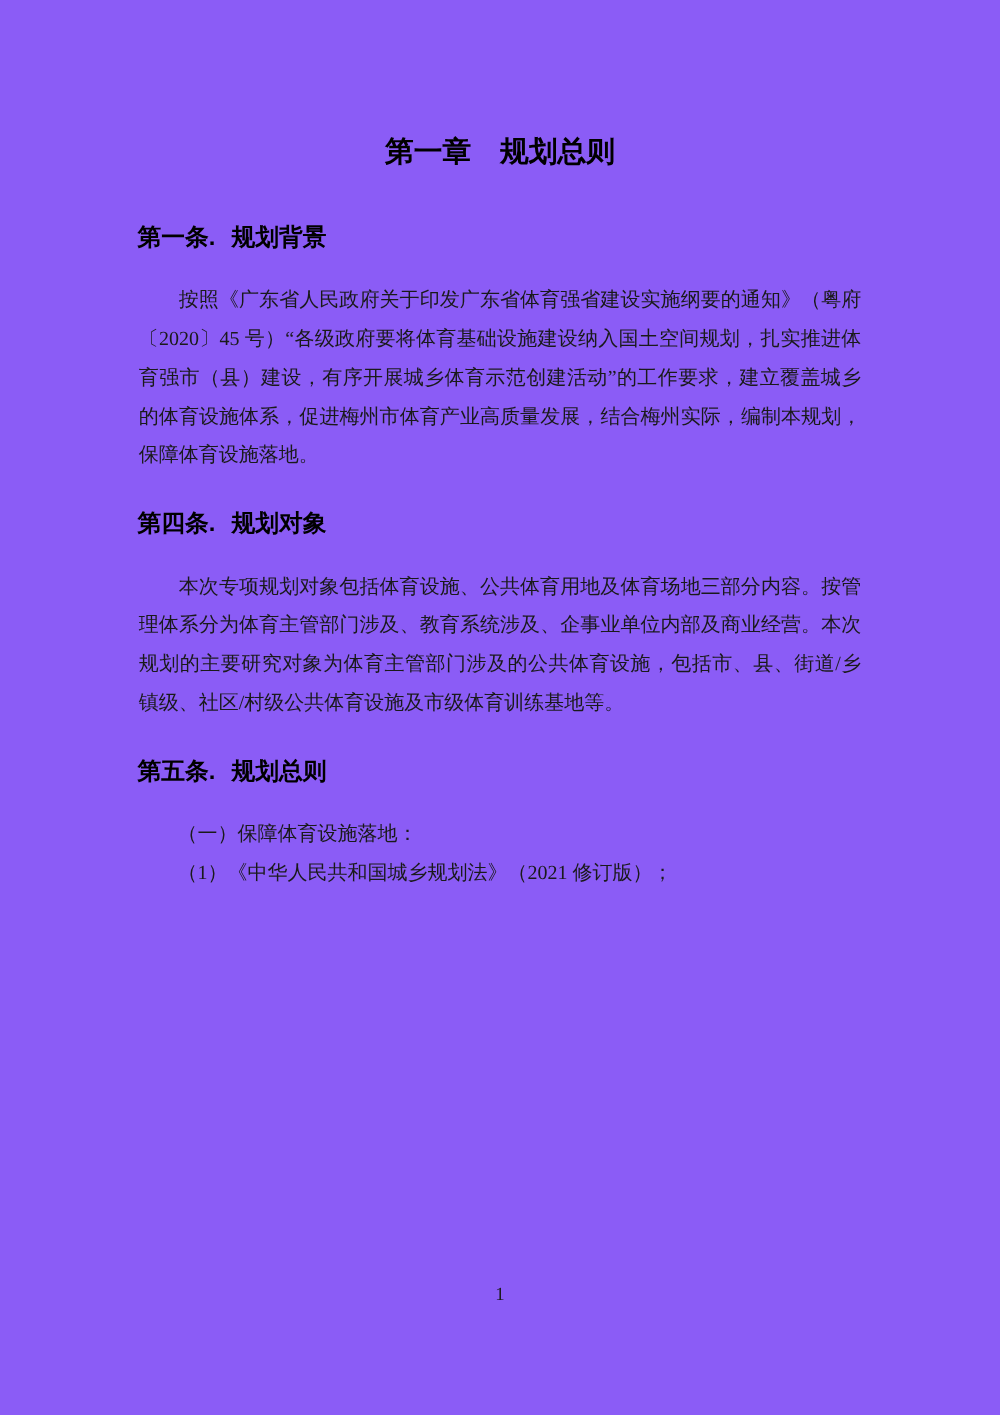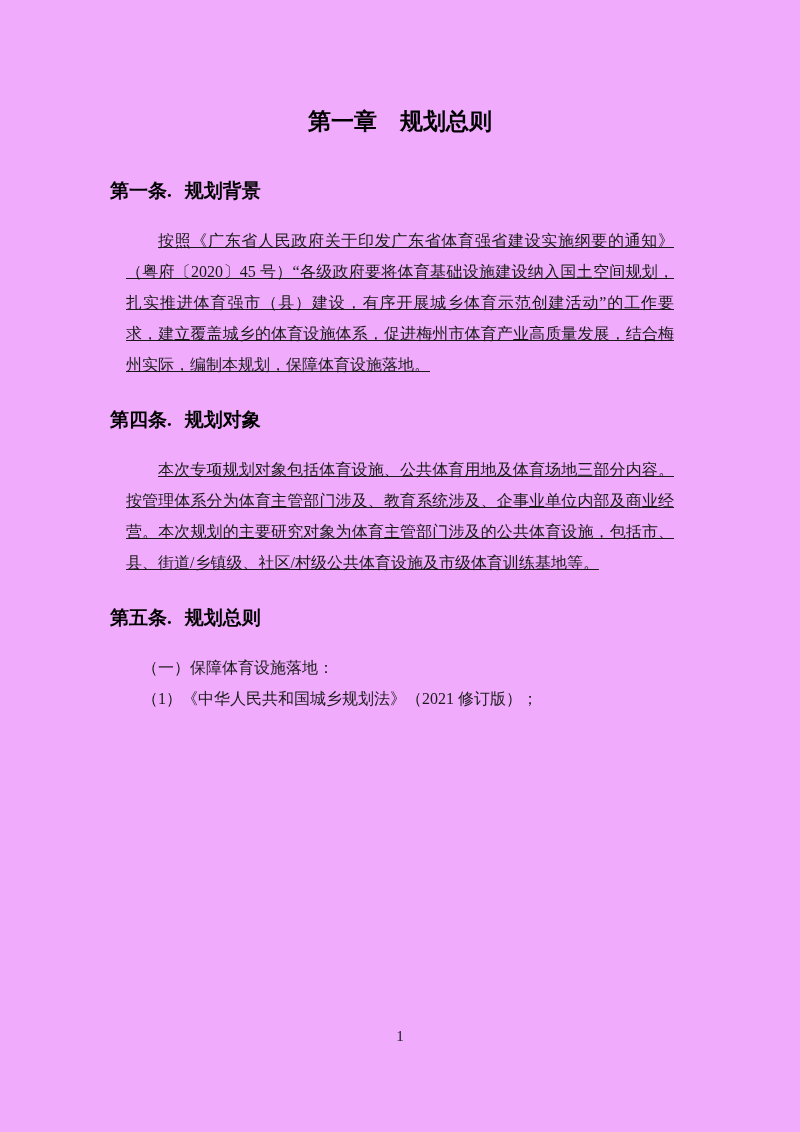--- a/index.html
+++ b/index.html
@@ -13,50 +13,49 @@
     color: #1a1a1a;
     font-family: "Liberation Serif", "DejaVu Serif", serif;
     position: relative;
     overflow: hidden;
   }
   .page {
     position: absolute;
     inset: 0;
     box-sizing: border-box;
     padding: 104px 110px 0 110px;
-    background: #f0abfc;
+    background: #8b5cf6;
   }
   .chapter-title {
     font-family: "Liberation Sans", "DejaVu Sans", sans-serif;
     font-weight: bold;
     font-size: 23px;
     line-height: 34px;
     text-align: center;
     margin: 0 0 39px 0;
     color: #000000;
   }
   .sec-heading {
-    font-family: Liberation Serif, serif;
+    font-family: Liberation Sans, sans-serif;
     font-weight: bold;
     font-size: 19px;
     line-height: 28px;
     margin: 26px 0 20px 0;
     color: #000000;
   }
   .sec-num {
     margin-right: 13px;
   }
   .body-para {
     font-size: 16px;
     line-height: 31px;
-    margin: 16px;
+    margin: 1px;
     text-indent: 2em;
     text-align: justify;
     color: #1a1a1a;
-    text-decoration: underline;
   }
   .list-line {
     font-size: 16px;
     line-height: 31px;
     margin: 0;
     text-indent: 2em;
     color: #1a1a1a;
   }
   .page-number {
     position: absolute;

